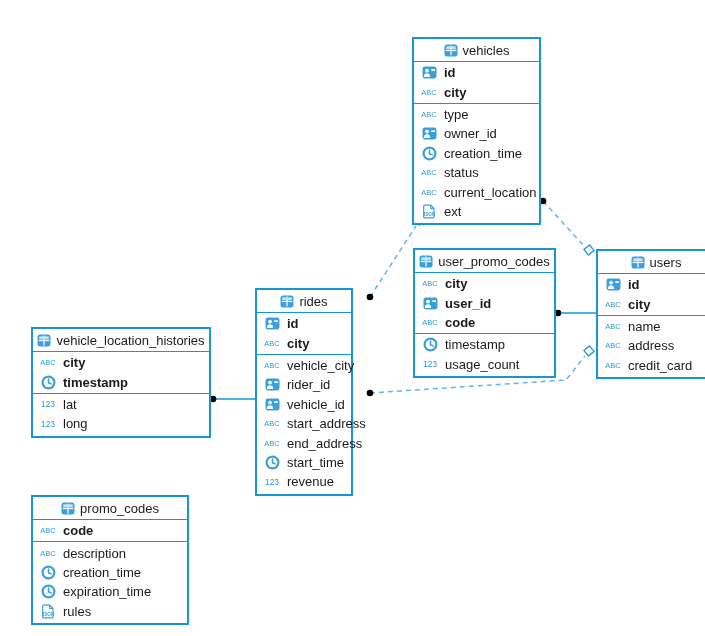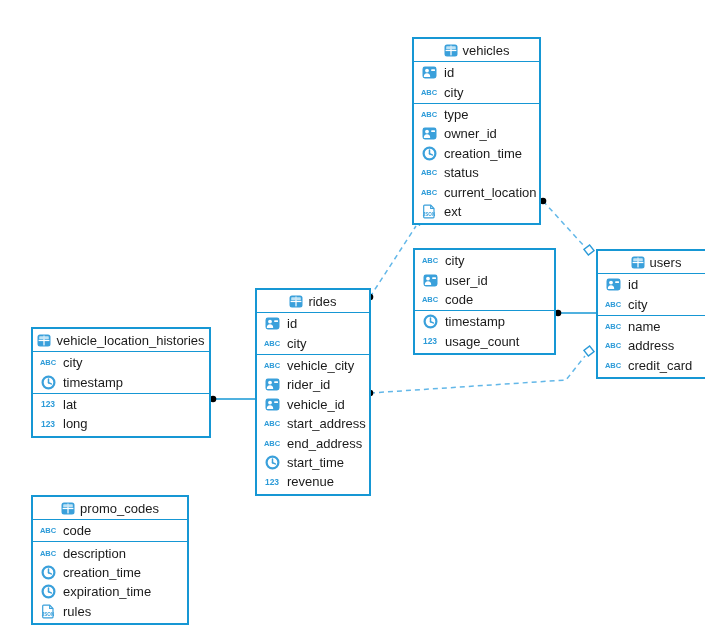--- a/index.html
+++ b/index.html
@@ -11,31 +11,31 @@
   .entity{
     position:absolute;z-index:1;background:#ffffff;
     border:2px solid #1697d4;box-sizing:border-box;
   }
   .entity-header{
     height:22px;display:flex;align-items:center;justify-content:center;gap:5px;
     border-bottom:1.5px solid #1697d4;white-space:nowrap;
   }
   .entity-title{font-size:13px;color:#1b1b1b;}
   .sec-keys{border-bottom:1.5px solid #1697d4;padding:1px 0;}
-  .sec-keys .col-label{font-weight:400;}
+  .sec-keys .col-label{font-weight:700;}
   .sec-body{padding:1px 0 2px 0;}
   .row{
     height:19.4px;display:flex;align-items:center;gap:5px;
     padding-left:5px;white-space:nowrap;
   }
   .col-label{font-size:13px;color:#1b1b1b;}
   .icon{display:inline-flex;align-items:center;justify-content:center;
         width:20px;min-width:20px;height:16px;}
   .texticon{
-    font-size:7.5px;font-weight:700;color:#2d9bd8;letter-spacing:0px;
+    font-size:7.5px;font-weight:400;color:#2d9bd8;letter-spacing:0px;
     font-family:"Liberation Sans", sans-serif;
   }
 </style>
 </head>
 <body>
 
 <div class="canvas">
   <svg id="wires" width="705" height="636">
       <g>
         <polyline points="211,399 257,399" fill="none" stroke="#1697d4" stroke-width="1.5"></polyline>
@@ -140,20 +140,32 @@
       <path d="M2.5 1.2 h6.2 l3.3 3.3 v8.6 a0.8 0.8 0 0 1 -0.8 0.8 h-8.7 a0.8 0.8 0 0 1 -0.8 -0.8 v-11.1 a0.8 0.8 0 0 1 0.8 -0.8 z" fill="#ffffff" stroke="#3aa0db" stroke-width="1.2"></path>
       <path d="M8.7 1.2 v3.3 h3.3" fill="none" stroke="#3aa0db" stroke-width="1.2"></path>
       <text x="7" y="11.6" font-size="4.6" font-weight="bold" fill="#3aa0db" text-anchor="middle" font-family="Liberation Sans, sans-serif">JSON</text>
     </svg>
             </span>
       <span class="col-label">ext</span>
     </div>
         </div>
       </div>
       <div class="entity" style="left: 413px; top: 248px; width: 143px;">
+        <div class="entity-header">
+      <span class="icon" style="width:14px;min-width:14px;">
+            <svg width="14" height="13" viewBox="0 0 14 13">
+      <rect x="0.5" y="0.5" width="13" height="12" rx="2.5" fill="#3aa0db"></rect>
+      <rect x="2.2" y="2.3" width="4.3" height="3" rx="0.6" fill="#bfe3f5"></rect>
+      <rect x="7.5" y="2.3" width="4.3" height="3" rx="0.6" fill="#bfe3f5"></rect>
+      <rect x="1.6" y="5.9" width="10.8" height="1.2" fill="#ffffff"></rect>
+      <rect x="6.4" y="1.6" width="1.2" height="9.8" fill="#ffffff"></rect>
+    </svg>
+          </span>
+      <span class="entity-title">user_promo_codes</span>
+    </div>
         <div class="sec-keys">
     <div class="row">
       <span class="icon">
               <span class="texticon">ABC</span>
             </span>
       <span class="col-label">city</span>
     </div>
     <div class="row">
       <span class="icon">
               <svg width="15" height="13" viewBox="0 0 15 13">
@@ -237,21 +249,21 @@
       <span class="col-label">address</span>
     </div>
     <div class="row">
       <span class="icon">
               <span class="texticon">ABC</span>
             </span>
       <span class="col-label">credit_card</span>
     </div>
         </div>
       </div>
-      <div class="entity" style="left: 255px; top: 288px; width: 116px; text-align: center;">
+      <div class="entity" style="left: 255px; top: 288px; width: 98px; text-align: center;">
         <div class="entity-header">
       <span class="icon" style="width:14px;min-width:14px;">
             <svg width="14" height="13" viewBox="0 0 14 13">
       <rect x="0.5" y="0.5" width="13" height="12" rx="2.5" fill="#3aa0db"></rect>
       <rect x="2.2" y="2.3" width="4.3" height="3" rx="0.6" fill="#bfe3f5"></rect>
       <rect x="7.5" y="2.3" width="4.3" height="3" rx="0.6" fill="#bfe3f5"></rect>
       <rect x="1.6" y="5.9" width="10.8" height="1.2" fill="#ffffff"></rect>
       <rect x="6.4" y="1.6" width="1.2" height="9.8" fill="#ffffff"></rect>
     </svg>
           </span>

